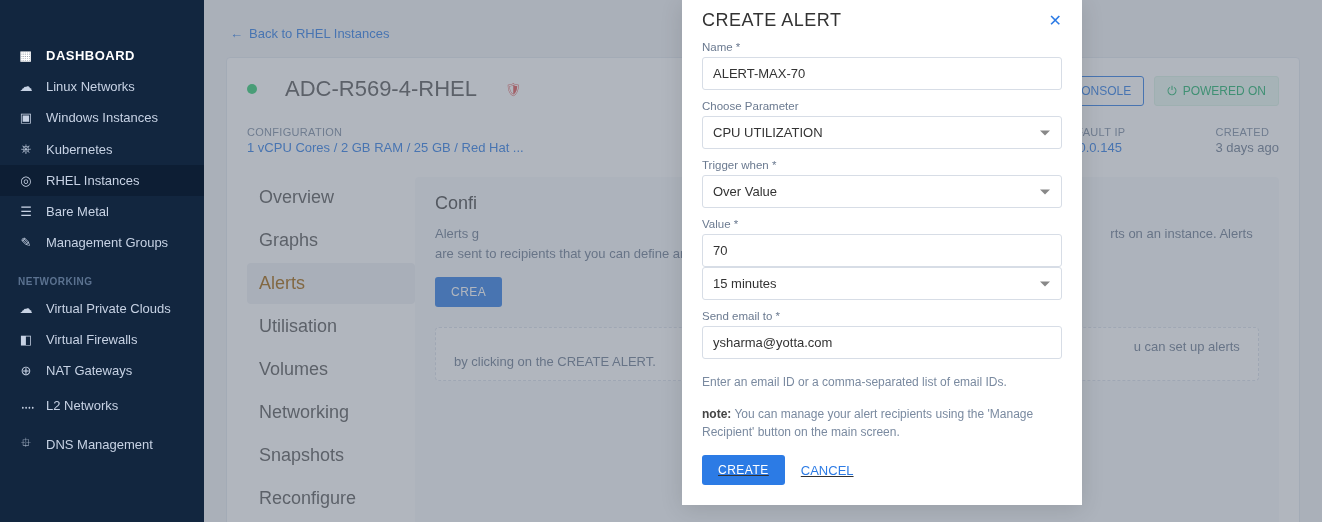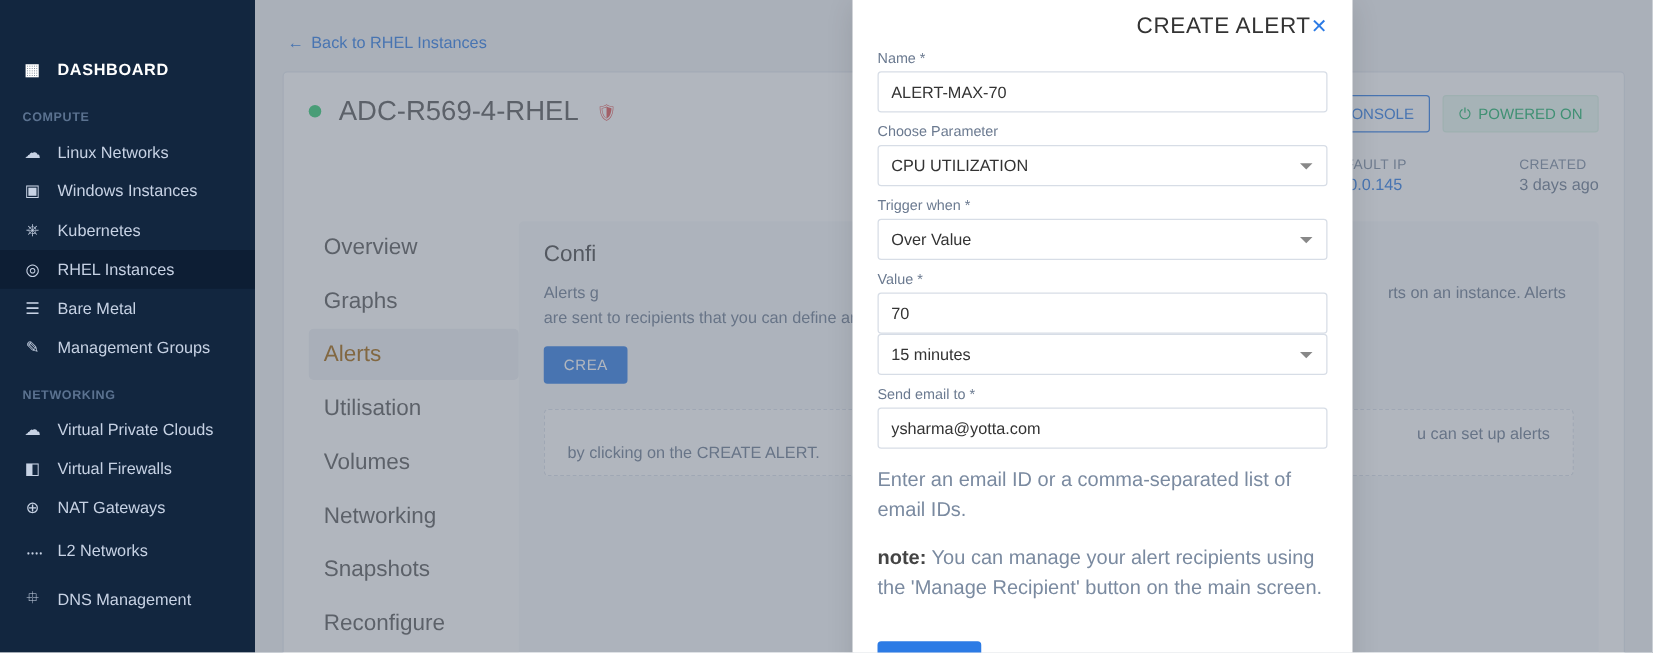--- a/index.html
+++ b/index.html
@@ -9,21 +9,21 @@
   .sb-item { display: flex; align-items: center; padding: 8px 18px; font-size: 13px; color: #c7d2e4; cursor: pointer; gap: 12px; }
   .sb-item.active { background: #0d1e34; }
   .sb-item .ic { width: 16px; display: inline-flex; justify-content: center; }
   .sb-item.dash { font-weight: 700; letter-spacing: 0.5px; color: #fff; }
   .sb-heading { padding: 18px 18px 6px; font-size: 10px; letter-spacing: 0.5px; color: #5b7290; font-weight: 700; }
   .main { flex: 1; position: relative; background: #f0f2f5; }
   .maininner { padding: 10px 22px; }
   .backlink { color: #2c7be5; font-size: 13px; cursor: pointer; display: inline-flex; align-items: center; gap: 6px; padding: 16px 4px; }
   .card { background: #fff; border: 1px solid #e3e8ee; border-radius: 4px; padding: 18px 20px 24px; }
   .card-head { display: flex; justify-content: space-between; align-items: flex-start; }
-  .title-row { display: flex; align-items: center; gap: 14px; }
+  .title-row { display: flex; align-items: center; gap: 28px; }
   .status-dot { width: 10px; height: 10px; border-radius: 50%; background: #2ecc71; }
   .inst-title { font-size: 22px; color: #555; font-weight: 400; }
   .head-actions { display: flex; gap: 10px; align-items: center; }
   .btn-out { border: 1px solid #2c7be5; color: #2c7be5; background: #fff; padding: 7px 12px; font-size: 12px; border-radius: 3px; display: inline-flex; align-items: center; gap: 6px; cursor: pointer; }
   .btn-green { border: 1px solid #d9f2e4; color: #1cb36a; background: #e9f8f0; padding: 7px 12px; font-size: 12px; border-radius: 3px; display: inline-flex; align-items: center; gap: 6px; cursor: pointer; }
   .meta-row { display: flex; gap: 90px; margin-top: 20px; }
   .meta-block .lbl { font-size: 11px; color: #7a8aa0; letter-spacing: 0.3px; }
   .meta-block .val { font-size: 13px; color: #2c7be5; margin-top: 2px; }
   .body-row { display: flex; margin-top: 22px; gap: 0; }
   .tabs { width: 168px; flex-shrink: 0; }
@@ -31,45 +31,44 @@
   .tab.active { background: #eef1f5; color: #a16207; }
   .tab-content { flex: 1; background: #f7f9fb; padding: 16px 20px 24px; border-radius: 4px; }
   .cfg-title { font-size: 18px; color: #444; margin-bottom: 10px; }
   .cfg-desc { font-size: 13px; color: #6b7a90; margin-bottom: 14px; line-height: 1.5; }
   .btn-prim { background: #2c7be5; color: #fff; border: none; padding: 8px 16px; font-size: 12px; letter-spacing: 0.5px; border-radius: 3px; cursor: pointer; }
   .empty-card { background: #fff; border: 1px dashed #dbe1ea; border-radius: 4px; margin-top: 20px; padding: 11px 18px; }
   .empty-text { font-size: 13px; color: #6b7a90; }
 
   .overlay { position: absolute; inset: 0; background: rgba(100,110,125,0.5); }
   .modal { position: absolute; top: 0; left: 478px; width: 400px; background: #fff; box-shadow: 0 4px 22px rgba(0,0,0,.12); padding: 10px 20px 20px; }
-  .modal-head { display: flex; justify-content: flex-end; align-items: center; margin-bottom: 6px; }
+  .modal-head { display: flex; justify-content: space-between; align-items: center; margin-bottom: 6px; }
   .modal-title { font-size: 18px; color: #333; letter-spacing: 0.5px; }
   .close-x { color: #2c7be5; font-size: 16px; cursor: pointer; }
   .fld-lbl { font-size: 11.5px; color: #6b7a90; margin-top: 10px; margin-bottom: 4px; }
   .fld-ctrl { width: 100%; border: 1px solid #d7dde6; border-radius: 3px; padding: 8px 10px; font-size: 13px; color: #333; background: #fff; }
   .fld-sel { position: relative; }
   .fld-sel::after { content: ""; position: absolute; right: 12px; top: 50%; transform: translateY(-50%); border-left: 5px solid transparent; border-right: 5px solid transparent; border-top: 5px solid #888; pointer-events: none; }
-  .hint { font-size: 16px; color: #7a8aa0; margin-top: 14px; line-height: 1.5; }
+  .hint { font-size: 12px; color: #7a8aa0; margin-top: 14px; line-height: 1.5; }
   .hint strong { color: #444; font-weight: 600; }
-  .modal-actions { display: flex; gap: 16px; align-items: center; margin-top: 30px; }
+  .modal-actions { display: flex; gap: 16px; align-items: center; margin-top: 14px; text-decoration: underline; }
   .btn-link { background: none; border: none; color: #2c7be5; font-size: 13px; cursor: pointer; }
   .shield-ic { color: #e05252; }
 </style>
 </head>
 <body>
 
 <div class="app">
 
   <nav class="sidebar">
     <div class="sb-item dash">
       <span class="ic">▦</span>
       <span>DASHBOARD</span>
     </div>
 
-    <div class="sb-heading">COMPUTE</div>
 
     <div class="sb-item">
       <span class="ic">☁</span>
       <span>Linux Networks</span>
     </div>
     <div class="sb-item">
       <span class="ic">▣</span>
       <span>Windows Instances</span>
     </div>
     <div class="sb-item">
@@ -133,20 +132,24 @@
               <span>LAUNCH CONSOLE</span>
             </button>
             <button class="btn-green">
               <span>⏻</span>
               <span>POWERED ON</span>
             </button>
           </div>
         </div>
 
         <div class="meta-row">
+          <div class="meta-block">
+            <div class="lbl">CONFIGURATION</div>
+            <div class="val">1 vCPU Cores / 2 GB RAM / 25 GB / Red Hat ...</div>
+          </div>
           <div class="meta-block" style="margin-left:auto;">
             <div class="lbl">DEFAULT IP</div>
             <div class="val">10.0.0.145</div>
           </div>
           <div class="meta-block">
             <div class="lbl">CREATED</div>
             <div class="val" style="color:#6b7a90;">3 days ago</div>
           </div>
         </div>
 

